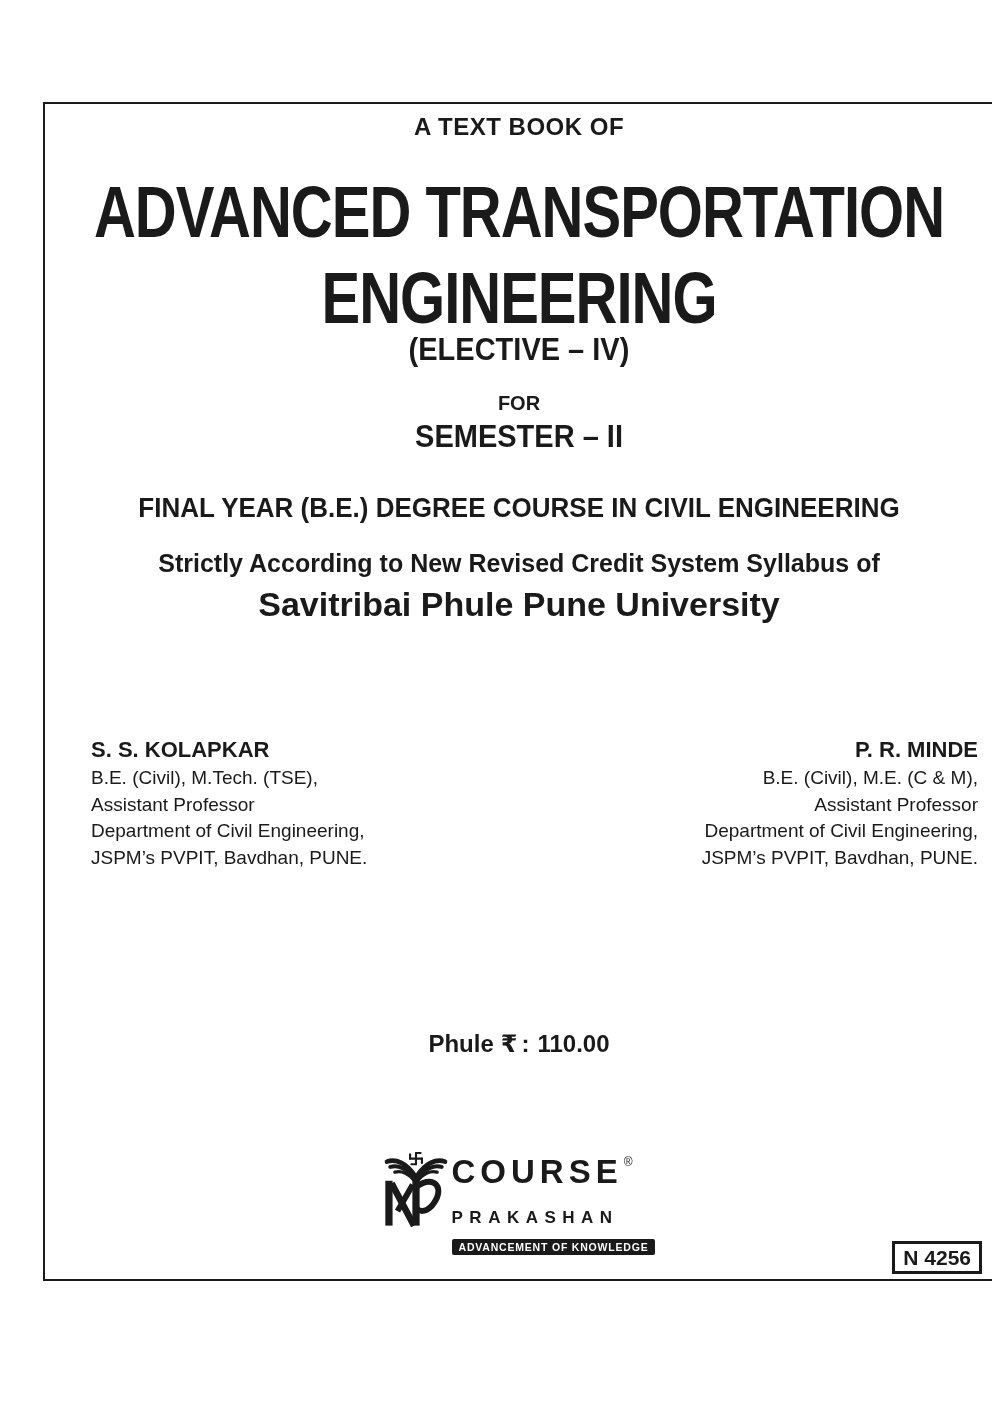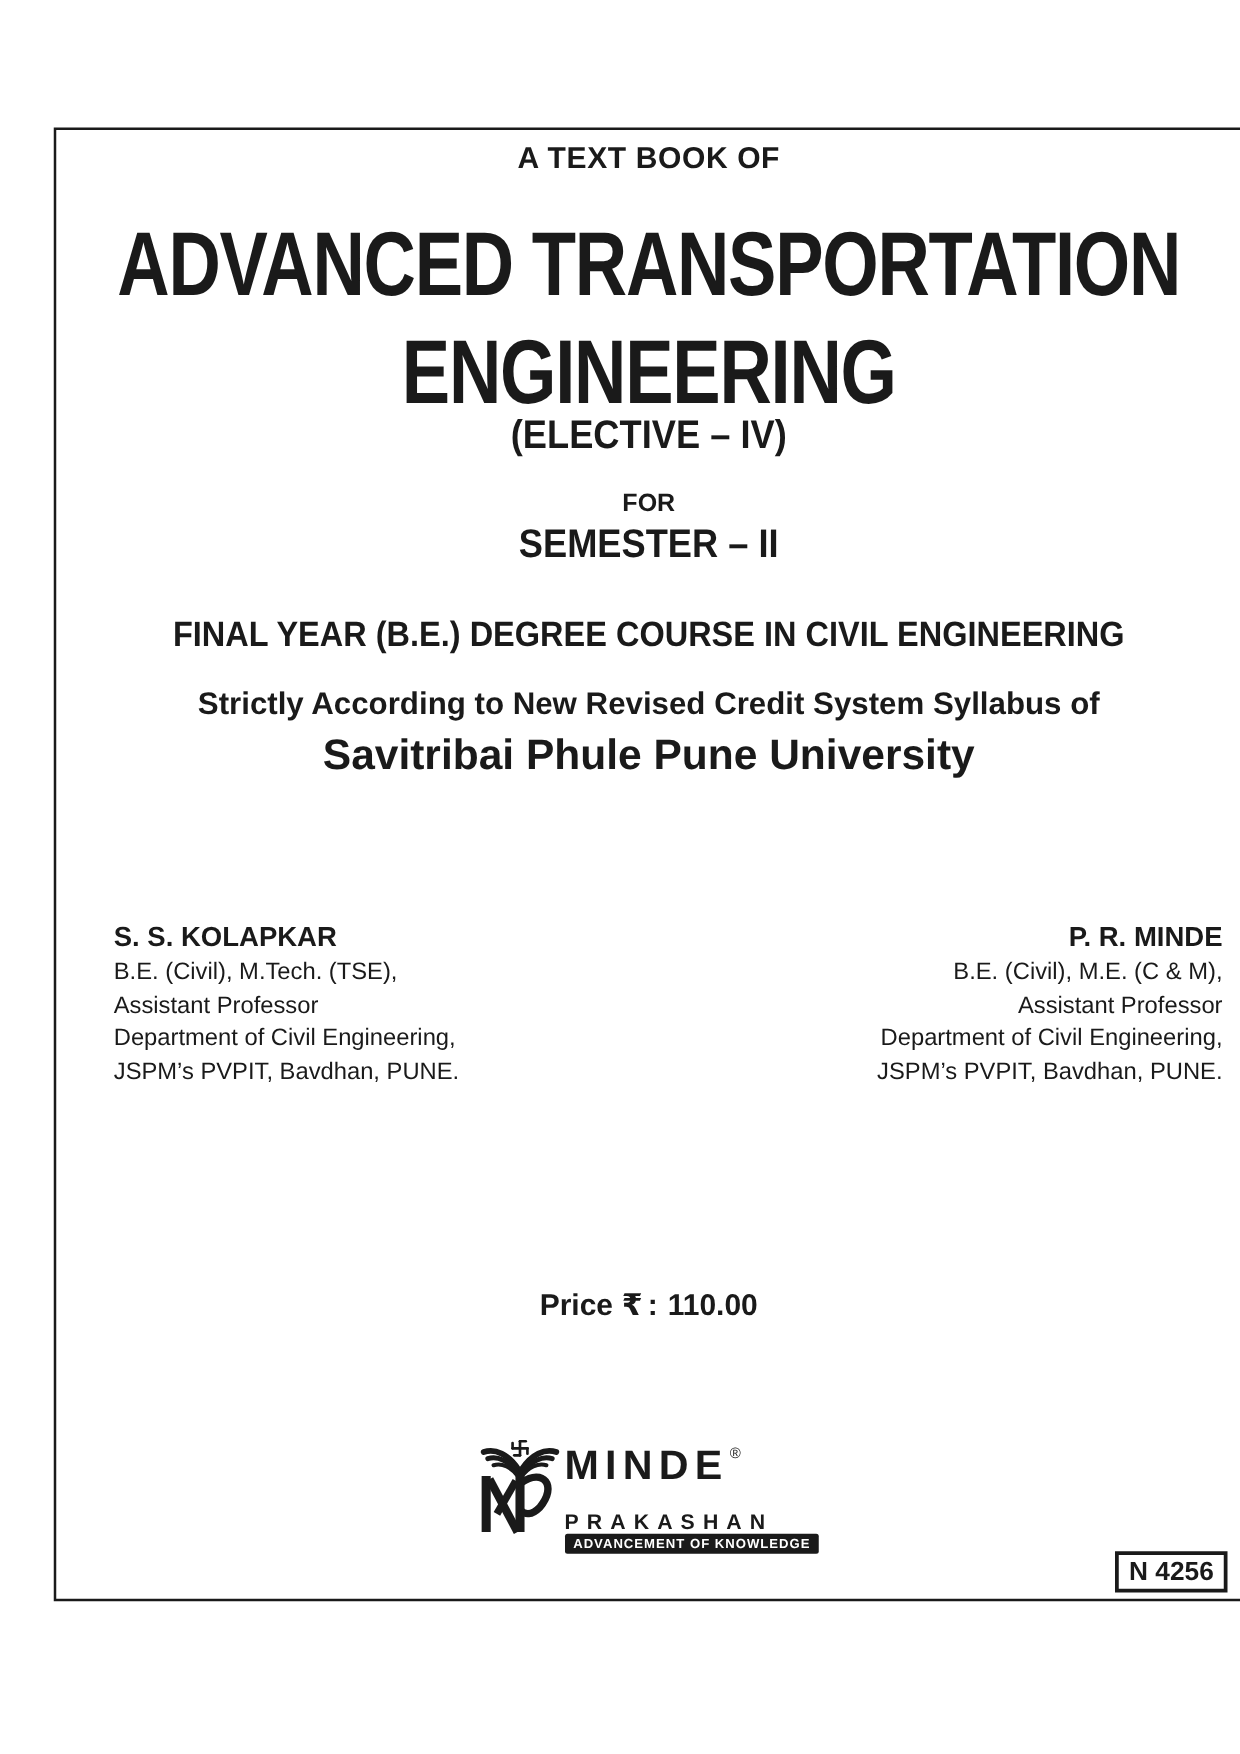--- a/index.html
+++ b/index.html
@@ -62,21 +62,21 @@
   .logo-inner { display: inline-flex; align-items: flex-start; }
   .logo-mark { display: block; }
   .logo-text { display: flex; flex-direction: column; align-items: flex-start; margin-left: 3px; padding-top: 7px; }
   .logo-name-row { display: flex; align-items: flex-start; }
   .logo-name { font-size: 33px; font-weight: bold; letter-spacing: 5px; line-height: 30px; }
   .logo-reg { font-size: 12px; line-height: 10px; margin-left: 1px; }
   .logo-sub { font-size: 17px; font-weight: bold; letter-spacing: 6.5px; line-height: 19px; margin-top: 21px; }
   .logo-banner {
     background: #1a1a1a; color: #ffffff;
     font-size: 10.5px; font-weight: bold; letter-spacing: 0.8px;
-    padding: 2px 7px; margin-top: 0;
+    padding: 2px 7px; margin-top: 12px;
     border-radius: 2px;
   }
 
   .badge {
     position: absolute; right: 11px; bottom: 5px;
     border: 3px solid #1a1a1a;
     padding: 0 8px;
     font-size: 21px; font-weight: bold; line-height: 27px;
     background: #ffffff;
   }
@@ -111,21 +111,21 @@
       <div class="author right">
         <span class="author-name">P. R. MINDE</span>
         <span class="author-line">B.E. (Civil), M.E. (C &amp; M),</span>
         <span class="author-line">Assistant Professor</span>
         <span class="author-line">Department of Civil Engineering,</span>
         <span class="author-line">JSPM’s PVPIT, Bavdhan, PUNE.</span>
       </div>
     </div>
 
     <div class="abs price">
-      <span>Price</span><span class="cur">₹</span><span class="sep">:</span><span>110.00</span>
+      <span>Phule</span><span class="cur">₹</span><span class="sep">:</span><span>110.00</span>
     </div>
 
     <div class="abs logo-wrap">
       <div class="logo-inner">
         <svg class="logo-mark" width="66" height="80" viewBox="0 0 100 120" aria-hidden="true">
           <g stroke="#1a1a1a" fill="none" stroke-linecap="round">
 
             <g>
               <path d="M48 38 C36 20, 20 12, 6 17" stroke-width="7"></path>
               <path d="M48 43 C37 28, 23 21, 11 25" stroke-width="6"></path>
@@ -149,21 +149,21 @@
           <g stroke="#1a1a1a" fill="none" stroke-linecap="butt">
             <path d="M9 46 L9 114" stroke-width="11"></path>
             <path d="M13 50 L47 114" stroke-width="10"></path>
             <path d="M45 52 L22 92" stroke-width="9"></path>
             <path d="M50 46 L50 114" stroke-width="11"></path>
             <path d="M52 54 C78 36, 96 58, 74 84 C64 94, 56 93, 51 88" stroke-width="9"></path>
           </g>
         </svg>
         <div class="logo-text">
           <div class="logo-name-row">
-            <span class="logo-name">MINDE</span>
+            <span class="logo-name">COURSE</span>
             <span class="logo-reg">®</span>
           </div>
           <span class="logo-sub">PRAKASHAN</span>
           <span class="logo-banner">ADVANCEMENT OF KNOWLEDGE</span>
         </div>
       </div>
     </div>
 
     <div class="badge">N 4256</div>
 

